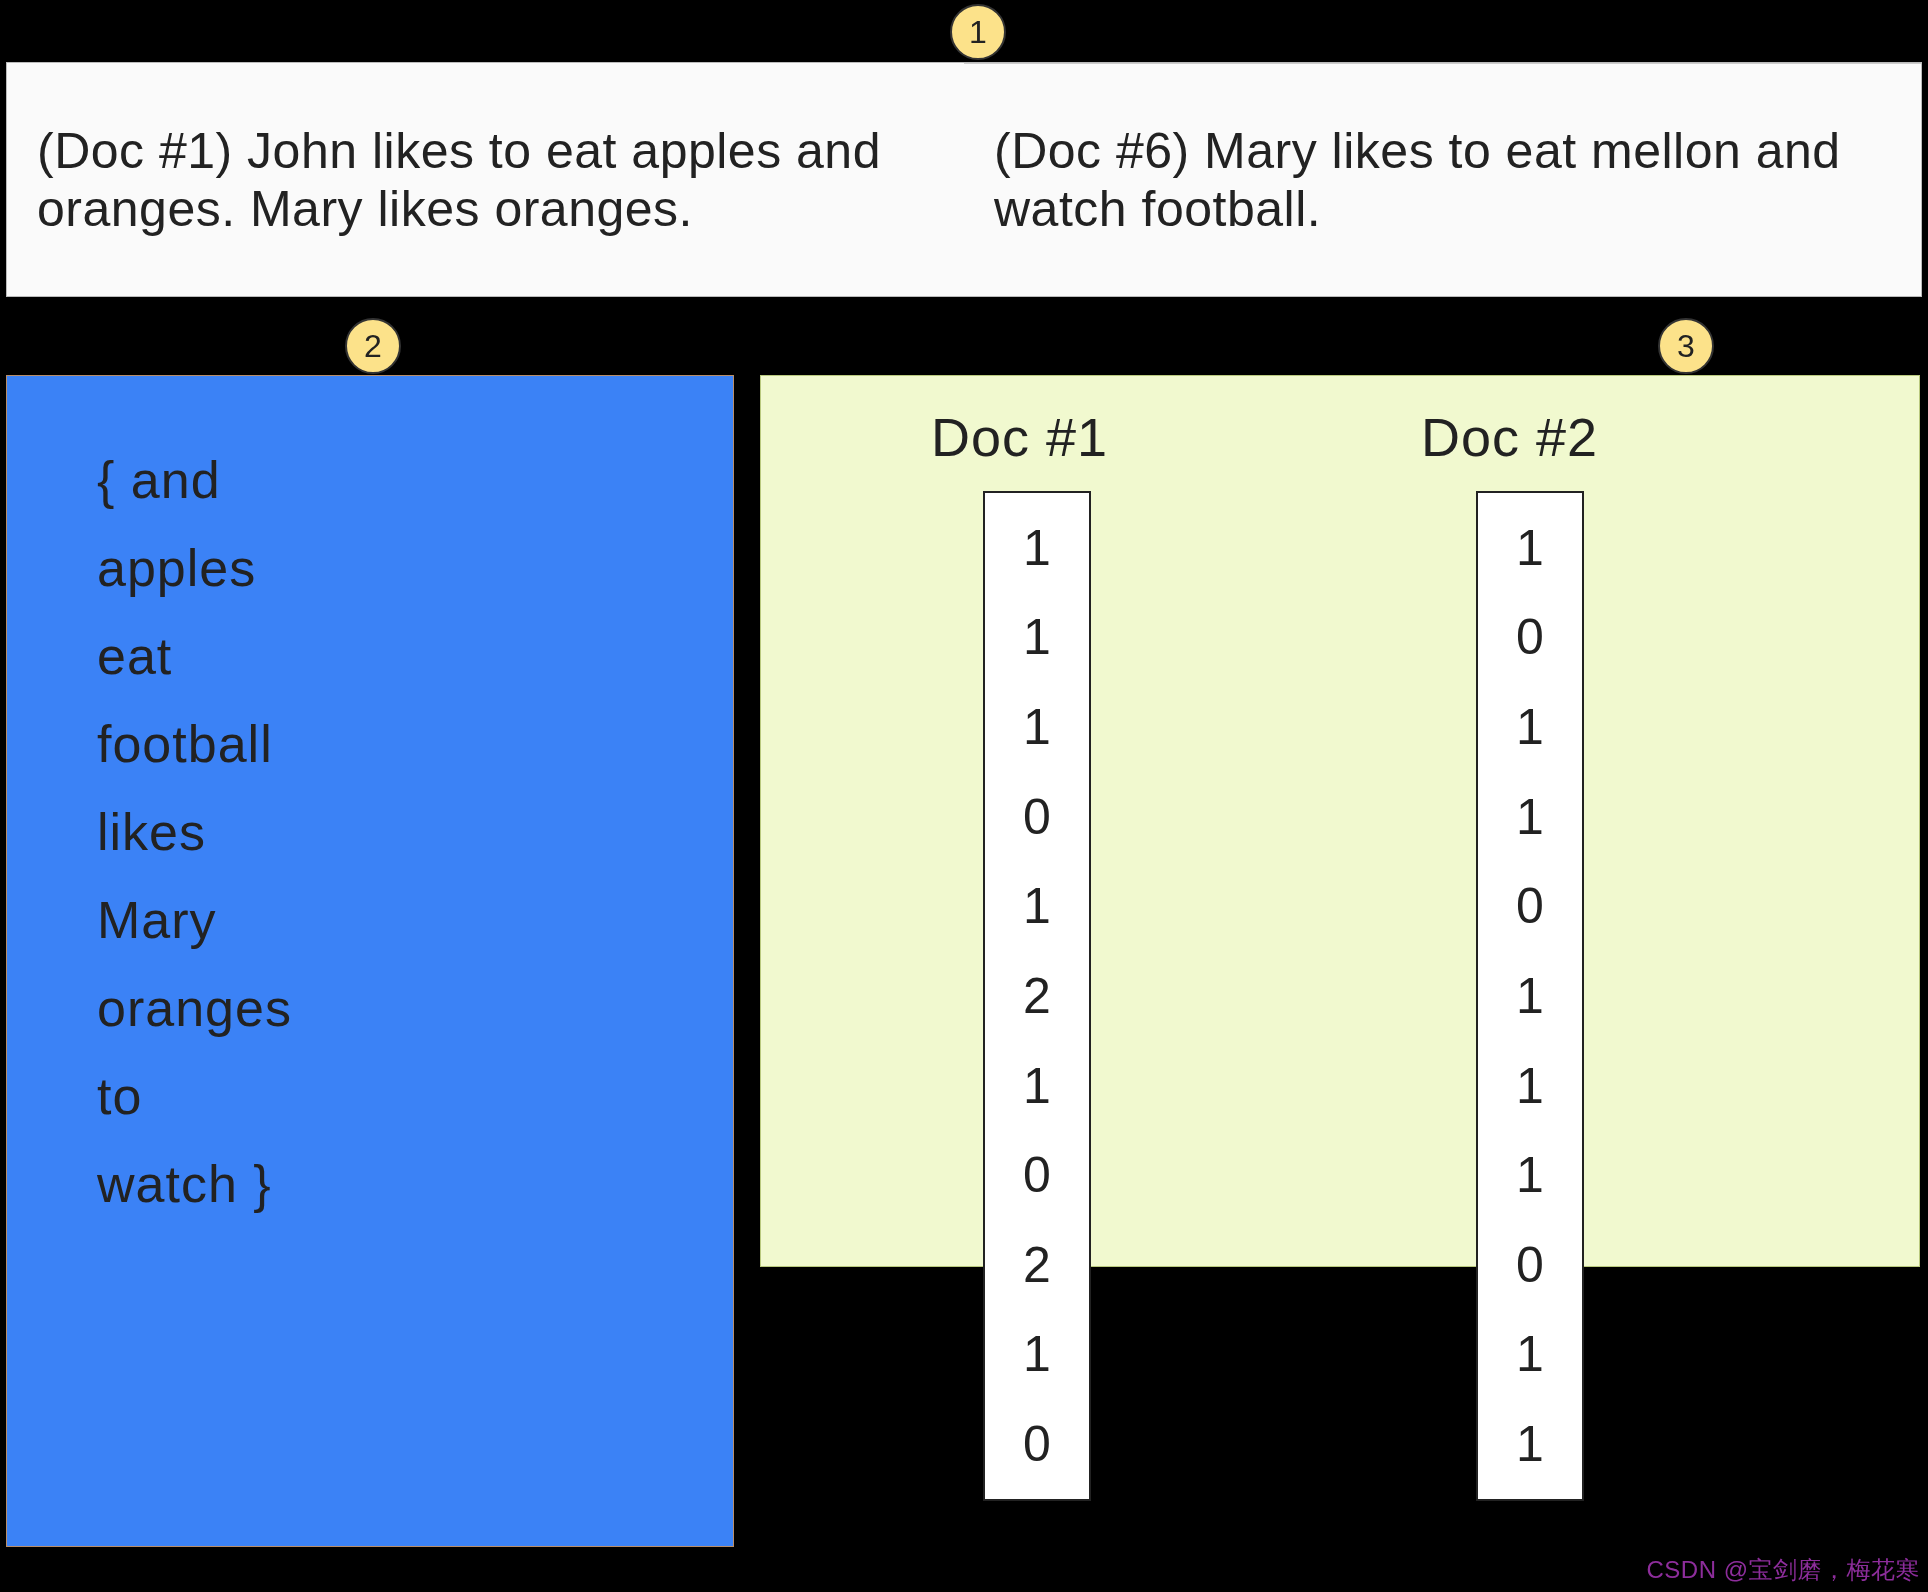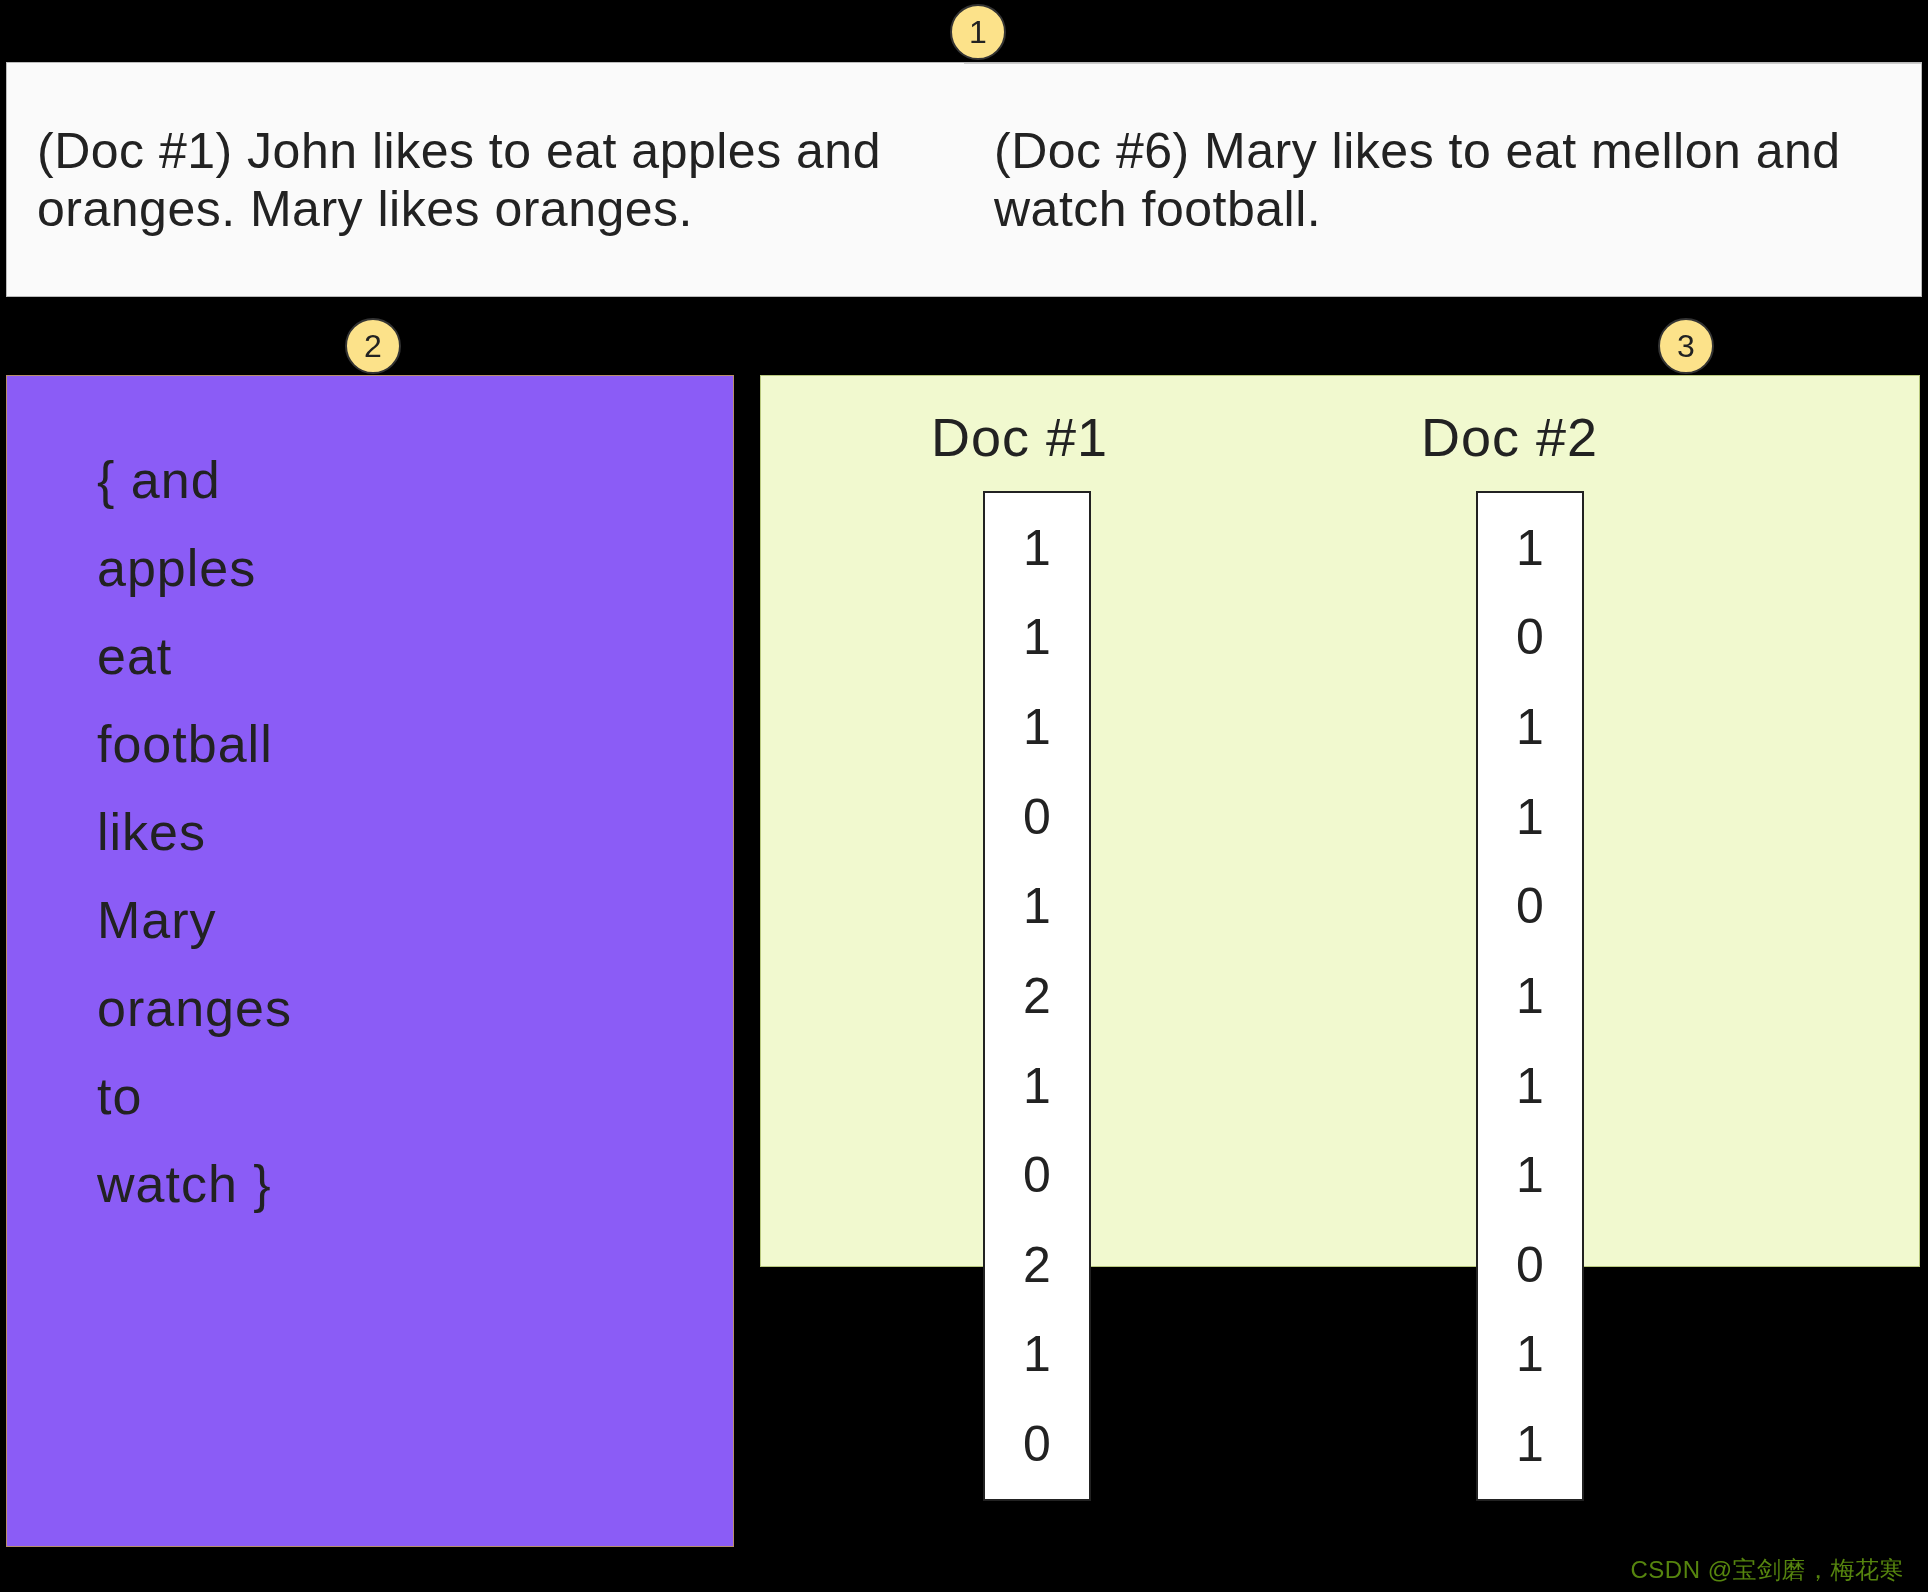--- a/index.html
+++ b/index.html
@@ -46,21 +46,21 @@
     color: #222;
     letter-spacing: 0.5px;
   }
   .doc-row + .doc-row { border-top: 1px solid #ccc; }
   .vocab-panel {
     position: absolute;
     left: 6px;
     top: 375px;
     width: 728px;
     height: 1172px;
-    background: #8b5cf6;
+    background: #3b82f6;
     border: 1px solid #b88e6a;
     padding: 60px 0 0 90px;
   }
   .vocab-line {
     font-size: 52px;
     line-height: 88px;
     color: #222;
     letter-spacing: 1px;
     font-weight: 300;
   }
@@ -92,24 +92,24 @@
     padding: 10px 0;
   }
   .vector-cell {
     font-size: 50px;
     line-height: 78px;
     color: #222;
     font-weight: 300;
   }
   .watermark {
     position: absolute;
-    right: 24px;
+    right: 8px;
     bottom: 6px;
     font-size: 24px;
-    color: #84cc16;
+    color: #d946ef;
     font-family: "Microsoft YaHei", sans-serif;
     opacity: 0.65;
     letter-spacing: 0.5px;
   }
 </style>
 </head>
 <body>
 
 <div class="badge" style="left:950px; top:4px;">
   <span>1</span>

